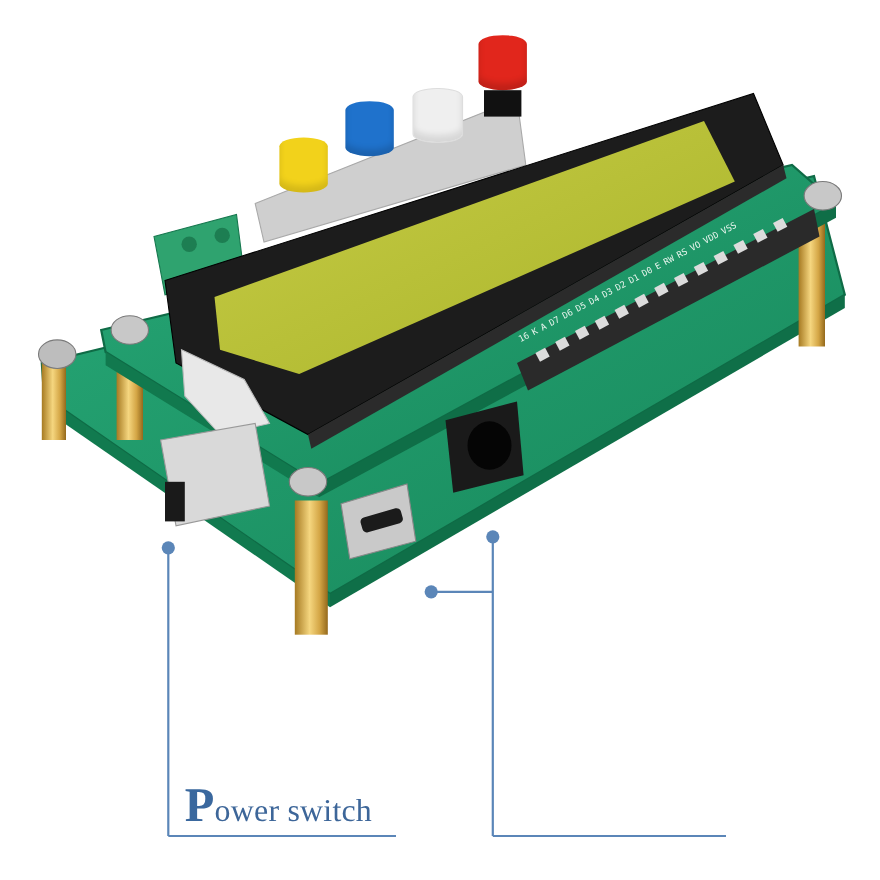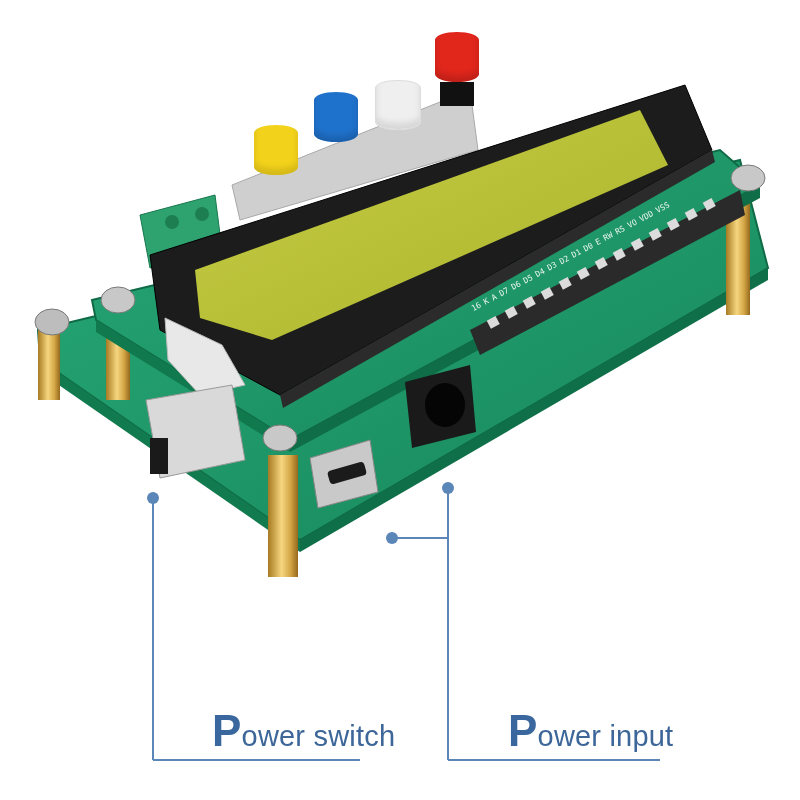--- a/index.html
+++ b/index.html
@@ -1,19 +1,19 @@
 <!DOCTYPE html>
 <html><head>
 <meta charset="utf-8">
 <style>
   html,body{margin:0;padding:0;background:#ffffff;}
   body{width:800px;height:800px;position:relative;overflow:hidden;font-family:"DejaVu Sans",sans-serif;}
   .stage{position:absolute;left:0;top:0;width:800px;height:800px;background:#fff;}
   .abs{position:absolute;}
-  .label{font-family:Liberation Sans, sans-serif;color:#3d6699;font-size:29px;letter-spacing:0.2px;white-space:nowrap;margin-left:44px;}
+  .label{font-family:Liberation Serif, serif;color:#3d6699;font-size:29px;letter-spacing:0.2px;white-space:nowrap;}
   .label .big{font-size:44px;font-weight:bold;color:#3a689e;}
   .pinlbl{font-family:"DejaVu Sans Mono",monospace;font-size:8px;color:#e9f5ee;}
 </style>
 </head>
 <body>
 
 <div class="stage">
 
   <svg class="abs" style="left:0;top:0" width="800" height="800">
     <defs>
@@ -125,16 +125,13 @@
       <span>RW</span>
       <span>RS</span>
       <span>VO</span>
       <span>VDD</span>
       <span>VSS</span>
     </div>
 
   <div class="abs label" style="left:168px;top:706px;">
     <span class="big">P</span><span>ower switch</span>
   </div>
-  <div class="abs label" style="left:464px;top:706px;">
-    <span class="big">P</span><span>ower input</span>
-  </div>
 </div>
 
 </body></html>

